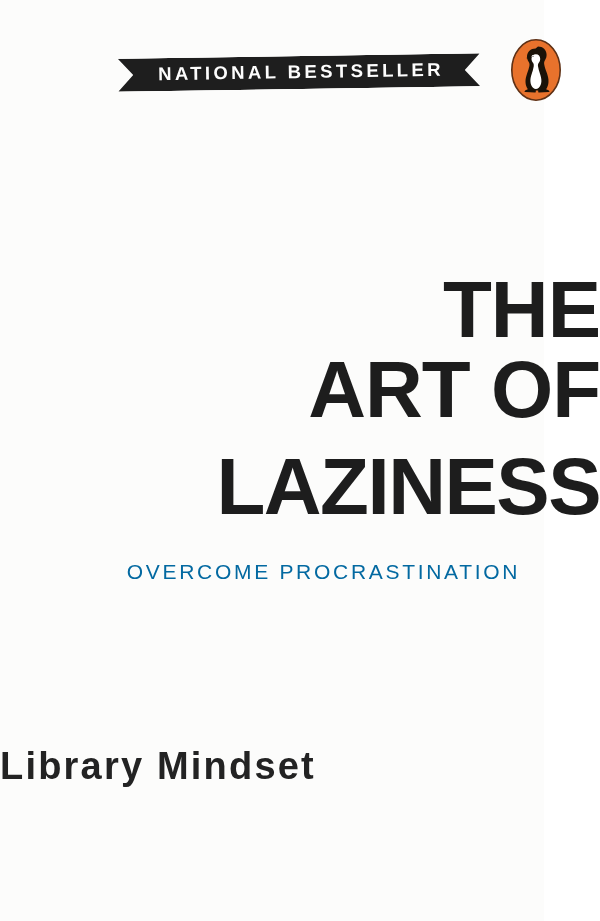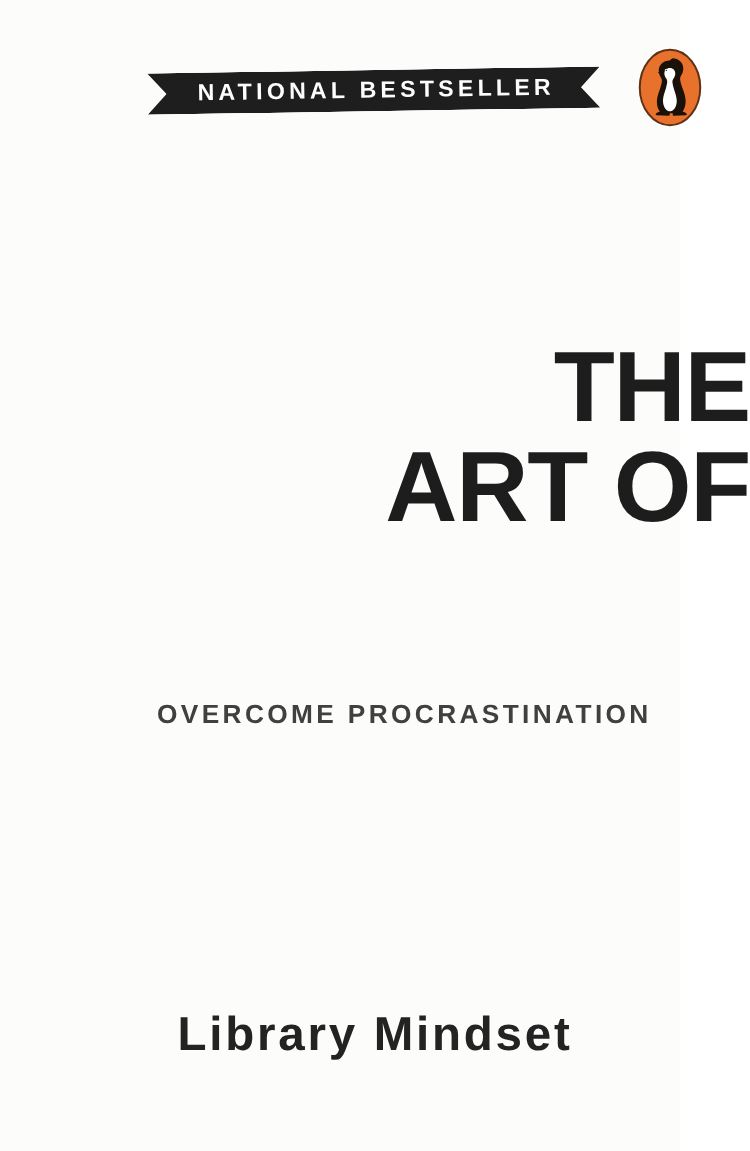--- a/index.html
+++ b/index.html
@@ -120,37 +120,36 @@
   .subtitle-block {
     position: absolute;
     top: 556px;
     left: 0;
     width: 600px;
     text-align: center;
   }
 
   .subtitle-line {
     display: block;
-    color: #404040;
-    font-family: "Liberation Sans", sans-serif;
-    font-weight: 700;
+    color: #0369a1;
+    font-family: "Liberation Sans", sans-serif;
+    font-weight: 400;
     font-size: 21px;
     letter-spacing: 2.7px;
     line-height: 1.55;
     white-space: nowrap;
     margin-left: 47px;
   }
 
   
   .author-block {
     position: absolute;
-    top: 808px;
-    left: 0;
-    width: 600px;
-    text-align: center;
+    top: 746px;
+    left: 0;
+    width: 600px;
   }
 
   .author-name {
     display: inline-block;
     color: #232323;
     font-family: "Liberation Sans", sans-serif;
     font-weight: 700;
     font-size: 38px;
     letter-spacing: 2.2px;
     line-height: 1.1;
@@ -221,20 +220,21 @@
 
         <path d="M20.5 50.6 l-4.6 1.9 l5.0 0.5 z" fill="#1a1208"></path>
         <path d="M31.3 50.6 l4.6 1.9 l-5.0 0.5 z" fill="#1a1208"></path>
       </svg>
     </div>
   </div>
 
   <div class="title-block">
     <span class="title-line title-line-1">THE</span>
     <span class="title-line title-line-2">ART OF</span>
+    <span class="title-line title-line-3">LAZINESS</span>
   </div>
 
   <div class="subtitle-block">
     <span class="subtitle-line">OVERCOME PROCRASTINATION</span>
   </div>
 
   <div class="author-block">
     <span class="author-name">Library Mindset</span>
   </div>
 

